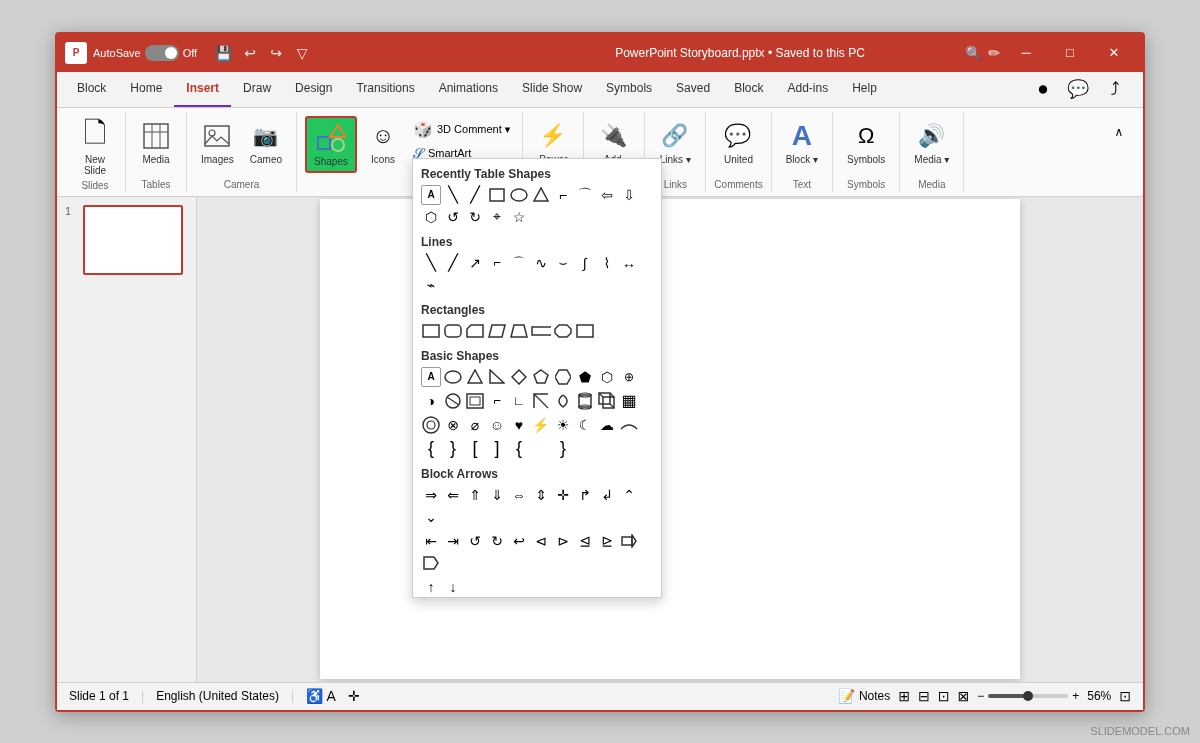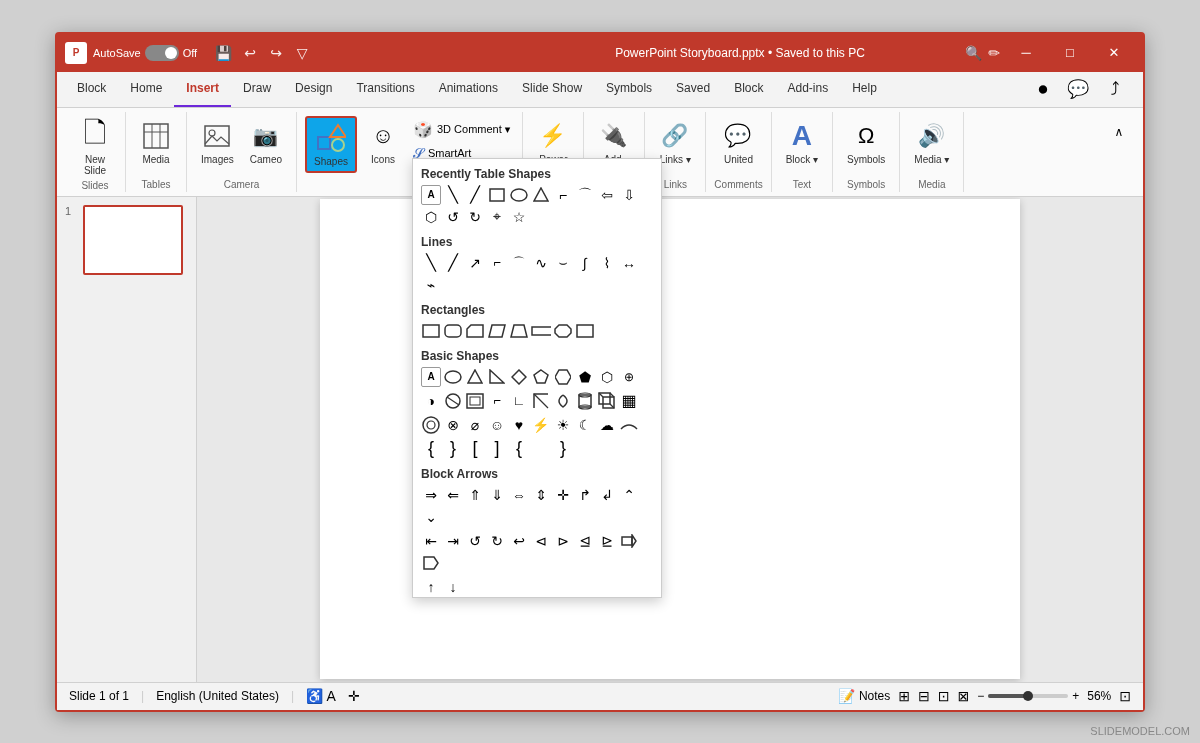--- a/index.html
+++ b/index.html
@@ -176,21 +176,21 @@
       display: flex;
       flex-direction: column;
       align-items: center;
       gap: 2px;
       padding: 4px 6px;
       cursor: pointer;
       border-radius: 3px;
       min-width: 44px;
     }
     .ribbon-btn.active-btn {
-      background: #0ea5e9;
+      background: #22c55e;
       border: 2px solid #c0392b;
     }
     .ribbon-btn-icon {
       width: 32px;
       height: 32px;
       display: flex;
       align-items: center;
       justify-content: center;
       font-size: 22px;
     }

